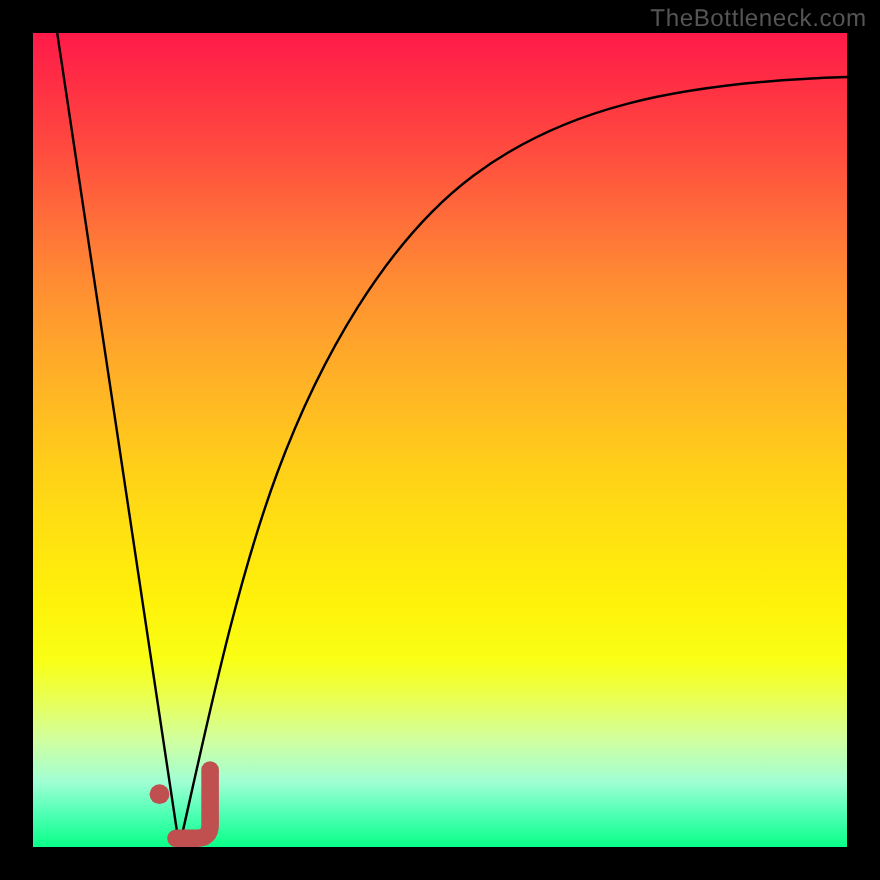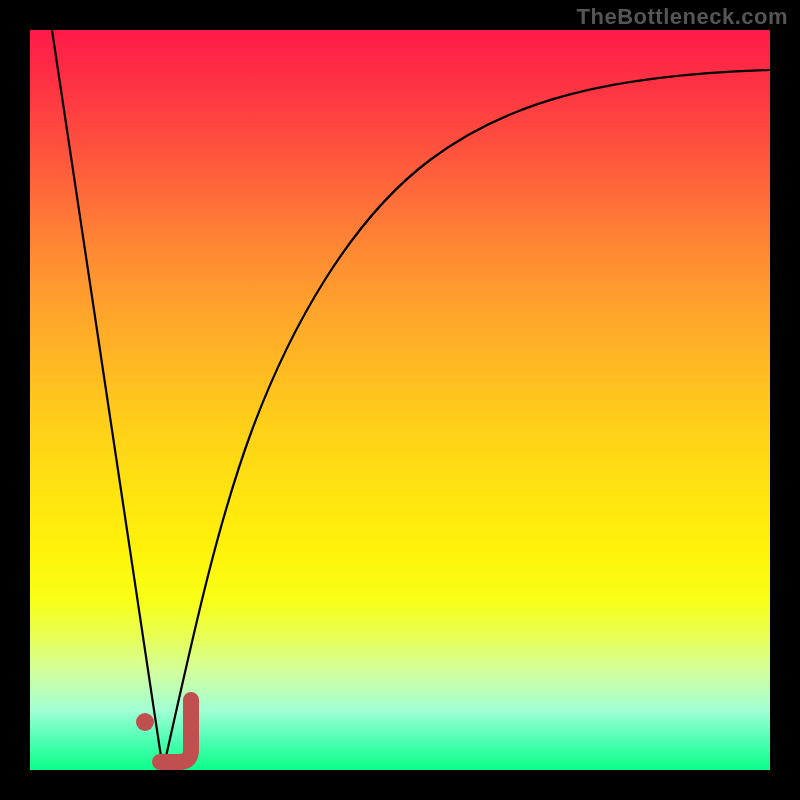--- a/index.html
+++ b/index.html
@@ -3,21 +3,21 @@
 <meta charset="utf-8">
 <style>
   * { margin: 0; padding: 0; box-sizing: border-box; }
   body { width: 800px; height: 800px; background: #000; position: relative; font-family: Arial, sans-serif; }
   .watermark {
     position: absolute;
     top: 4px;
     right: 12px;
     color: #555;
     font-size: 22px;
-    font-weight: 700;
+    font-weight: 400;
     letter-spacing: 0.5px;
     z-index: 10;
   }
   .frame {
     position: absolute;
     top: 30px;
     left: 30px;
     width: 740px;
     height: 740px;
     overflow: hidden;

